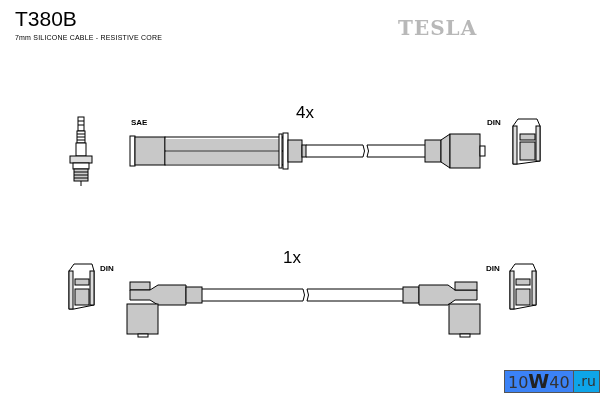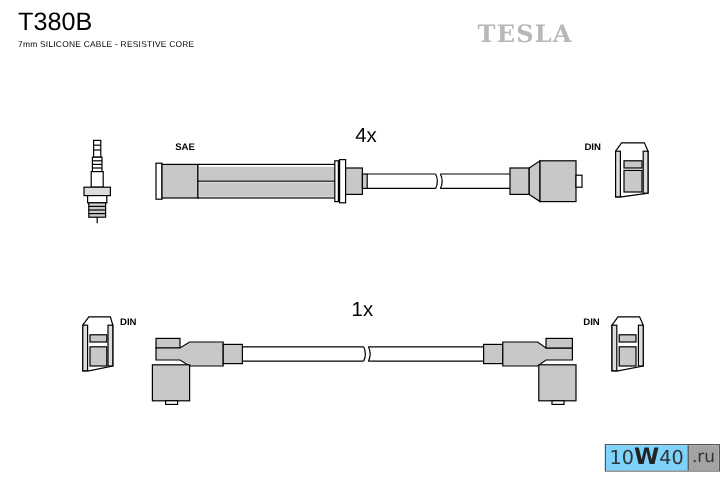--- a/index.html
+++ b/index.html
@@ -8,37 +8,37 @@
     .title { position: absolute; left: 15px; top: 7px; font-size: 21px; font-weight: normal;
              letter-spacing: 0px; }
     .subtitle { position: absolute; left: 15px; top: 34px; font-size: 7px; letter-spacing: 0.2px; }
     .brand { position: absolute; left: 398px; top: 16px; font-size: 20px; font-weight: bold;
              color: #b8b8b8; letter-spacing: 1px; font-family: "DejaVu Serif", serif; }
     .qty { position: absolute; font-size: 17px; font-family: "Liberation Sans", sans-serif; }
     .lbl { position: absolute; font-size: 8px; font-weight: bold; }
     svg.diagram { position: absolute; left: 0; top: 0; }
     .watermark { position: absolute; left: 504px; top: 370px; height: 21px; display: flex;
                  border: 1px solid #555; font-family: "DejaVu Sans", sans-serif; }
-    .wm-left { background: #7dd3fc; color: #333; font-size: 16px; padding: 0 3px; line-height: 21px; }
+    .wm-left { background: #3b82f6; color: #333; font-size: 16px; padding: 0 3px; line-height: 21px; }
     .wm-left b { font-size: 19px; color: #222; }
-    .wm-right { background: #a3a3a3; color: #333; font-size: 14px; padding: 0 3px; line-height: 21px;
+    .wm-right { background: #0ea5e9; color: #333; font-size: 14px; padding: 0 3px; line-height: 21px;
                 border-left: 1px solid #555; }
   </style>
 </head>
 <body>
 
 <div class="title">T380B</div>
 <div class="subtitle">7mm SILICONE CABLE - RESISTIVE CORE</div>
 <div class="brand">TESLA</div>
 
 <div class="qty" style="left:296px; top:103px;">4x</div>
-<div class="lbl" style="left:108px; top:118px;padding-left:38px;">SAE</div>
+<div class="lbl" style="left:93px; top:118px;padding-left:38px;">SAE</div>
 <div class="lbl" style="left:487px; top:118px;">DIN</div>
 
-<div class="qty" style="left:293px; top:248px;">1x</div>
+<div class="qty" style="left:283px; top:248px;">1x</div>
 <div class="lbl" style="left:100px; top:264px;">DIN</div>
 <div class="lbl" style="left:486px; top:264px;">DIN</div>
 
 <svg class="diagram" width="600" height="400" viewBox="0 0 600 400">
 
   <g stroke="#000" stroke-width="1" fill="#fff">
     <rect x="78" y="117" width="6" height="14"></rect>
     <line x1="78" y1="121" x2="84" y2="121"></line>
     <line x1="78" y1="125" x2="84" y2="125"></line>
     <rect x="77" y="131" width="8" height="12" fill="#fff"></rect>

